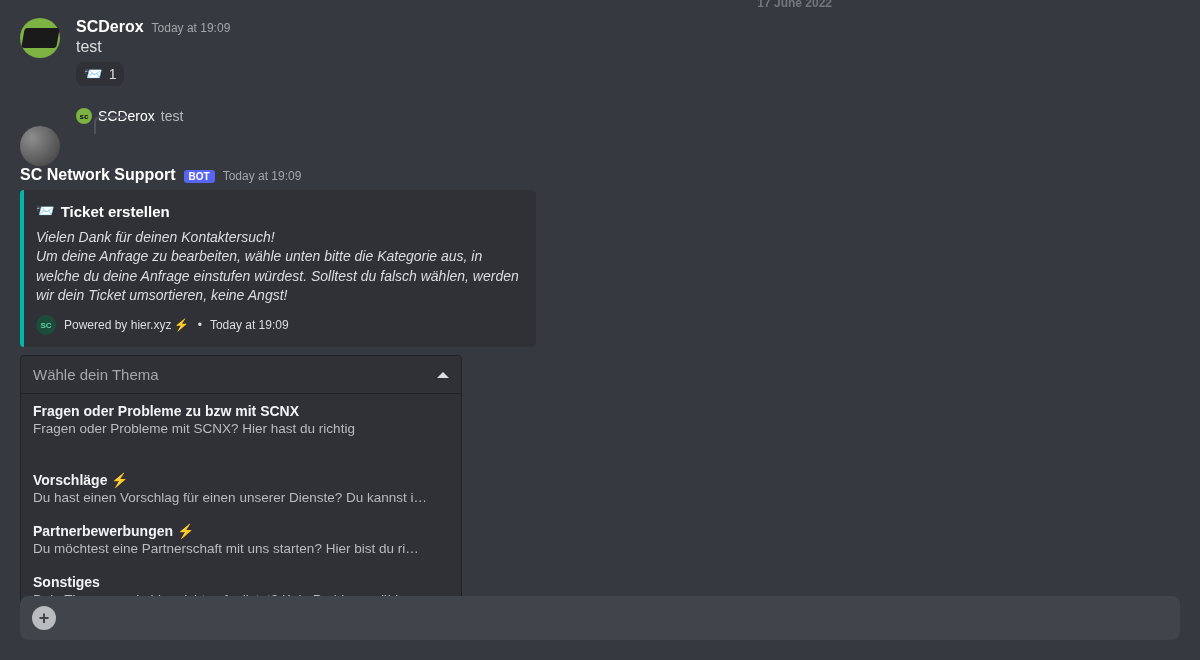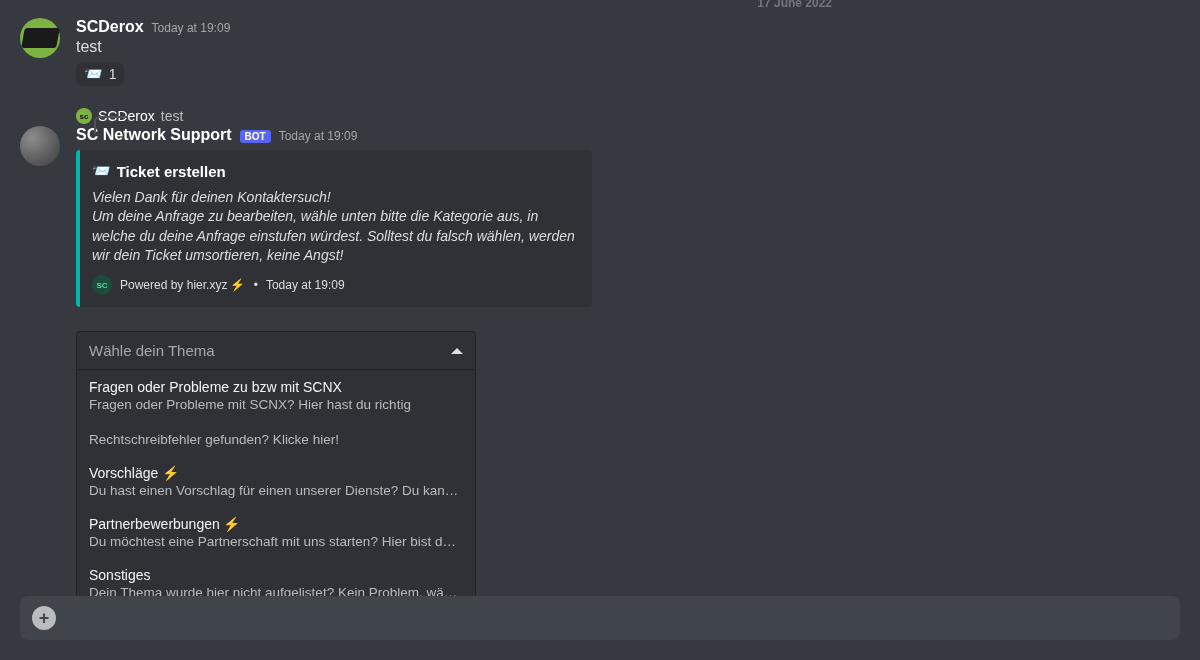--- a/index.html
+++ b/index.html
@@ -152,22 +152,22 @@
   .embed-footer-icon {
     width: 20px;
     height: 20px;
     border-radius: 50%;
     background: #1a4d3a;
     display:flex;align-items:center;justify-content:center;
     font-size:8px;color:#5dd39e;font-weight:bold;
   }
   .embed-footer .sep { color: #dcddde; }
   .select-wrap {
-    margin-top: 24px;
-    width: 400px;
+    margin-top: 8px;
+    width: 442px;
     position: relative;
   }
   .select-header {
     background: #2f3136;
     border: 1px solid #202225;
     border-radius: 4px 4px 0 0;
     padding: 10px 12px;
     display: flex;
     justify-content: space-between;
     align-items: center;
@@ -186,21 +186,21 @@
     border: 1px solid #202225;
     border-top: none;
     border-radius: 0 0 4px 4px;
     overflow: hidden;
   }
   .option {
     padding: 9px 12px;
     cursor: pointer;
   }
   .opt-label {
-    font-weight: 400;
+    font-weight: 700;
     font-size: 14px;
     color: #f2f3f5;
     display:flex;align-items:center;gap:4px;
   }
   .opt-desc {
     font-size: 13.5px;
     color: #b9bbbe;
     margin-top: 2px;
     white-space: nowrap;
     overflow: hidden;
@@ -264,21 +264,21 @@
   </div>
 </div>
 
 <div class="reply-bar" style="margin-top:18px;">
   <div class="reply-spine"></div>
   <div class="reply-avatar">sc</div>
   <span class="reply-name">SCDerox</span>
   <span class="reply-content">test</span>
 </div>
 
-<div class="message" style="padding-top:2px;">
+<div class="message" style="padding-top:2px;flex-direction:column;">
   <div class="avatar avatar-bot"></div>
   <div class="msg-body">
     <div class="msg-header">
       <span class="username">SC Network Support</span>
       <span class="bot-tag">BOT</span>
       <span class="timestamp">Today at 19:09</span>
     </div>
 
     <div class="embed">
       <div class="embed-title">
@@ -302,21 +302,20 @@
         <span>Wähle dein Thema</span>
         <span class="chevron"></span>
       </div>
       <div class="select-menu" id="select-options">
 
       <div class="option">
             <div class="opt-label">Fragen oder Probleme zu bzw mit SCNX</div>
             <div class="opt-desc">Fragen oder Probleme mit SCNX? Hier hast du richtig</div>
           </div>
           <div class="option">
-            <div class="opt-desc">Rechtschreibfehler gefunden? Klicke hier!</div>
           </div>
           <div class="option">
             <div class="opt-label">Vorschläge ⚡</div>
             <div class="opt-desc">Du hast einen Vorschlag für einen unserer Dienste? Du kannst i…</div>
           </div>
           <div class="option">
             <div class="opt-label">Partnerbewerbungen ⚡</div>
             <div class="opt-desc">Du möchtest eine Partnerschaft mit uns starten? Hier bist du ri…</div>
           </div>
           <div class="option">

